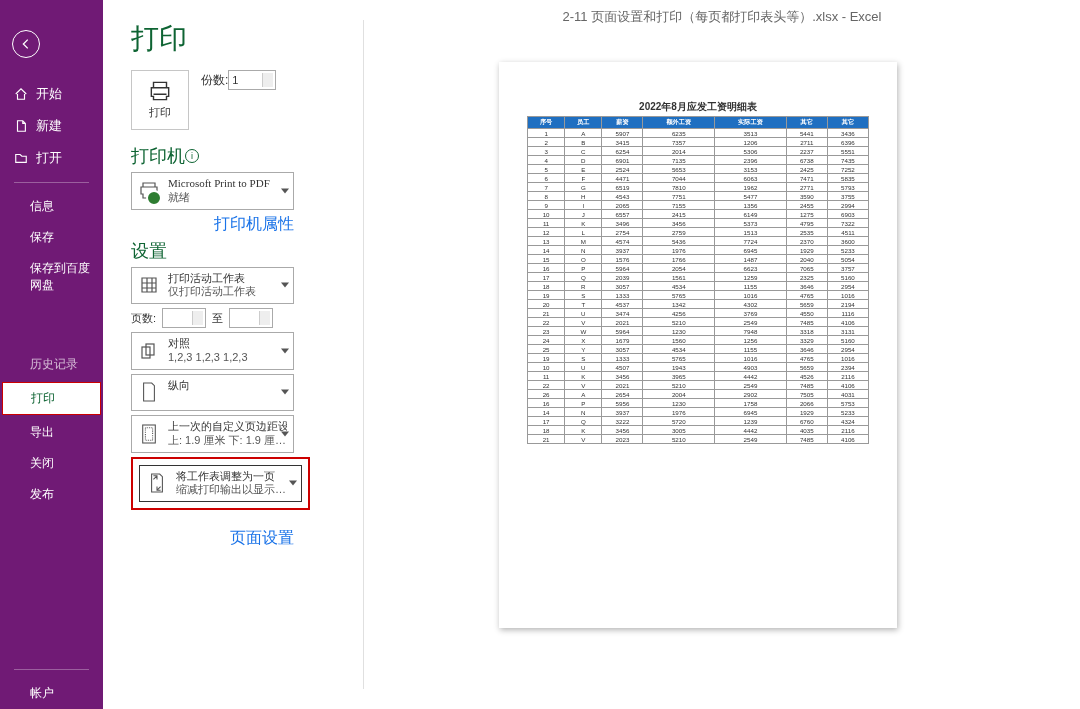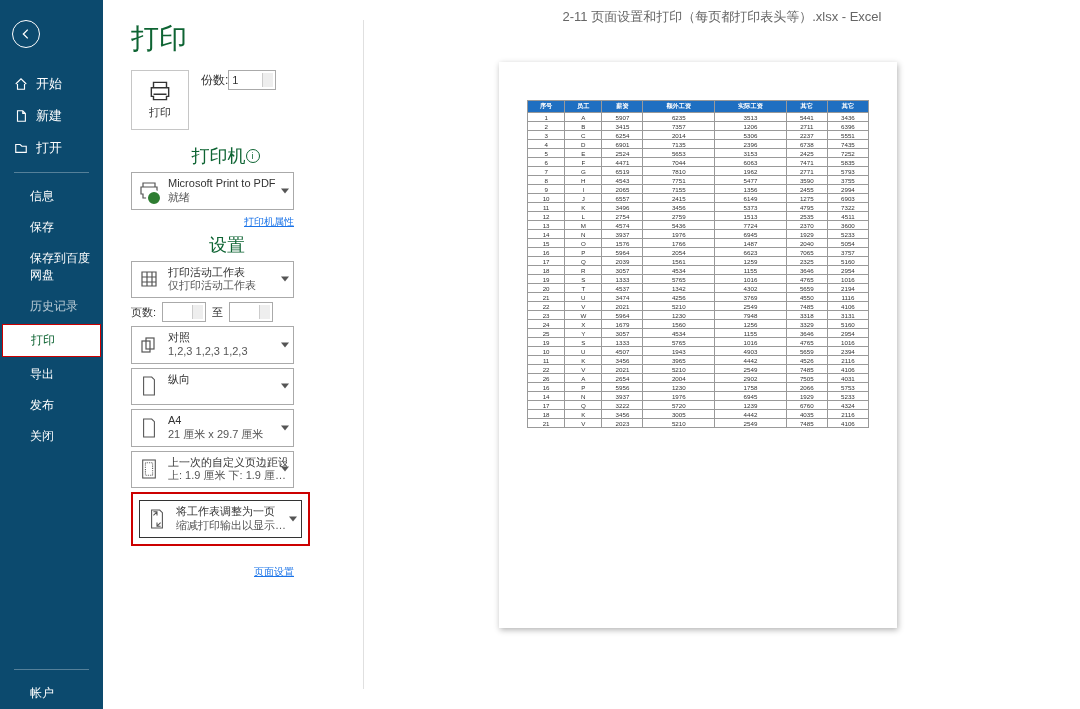--- a/index.html
+++ b/index.html
@@ -1,49 +1,49 @@
 <!DOCTYPE html>
 <html><head>
   <meta charset="utf-8">
   <style>
     * { margin: 0; padding: 0; box-sizing: border-box; }
     body { font-family: "Microsoft YaHei", sans-serif; font-size: 12px; background: #fff; color: #333; }
     .app { display: flex; height: 709px; width: 1080px; }
-    .sidebar { width: 103px; background: #0c4a6e; color: #fff; display: flex; flex-direction: column; padding-top: 20px; }
+    .sidebar { width: 103px; background: #701a75; color: #fff; display: flex; flex-direction: column; padding-top: 30px; }
     .back-btn { width: 28px; height: 28px; border: 1.5px solid #fff; border-radius: 50%; display:flex; align-items:center; justify-content:center; margin-left: 12px; margin-bottom: 20px; cursor:pointer; }
     .back-btn svg { stroke:#fff; stroke-width:1.5; fill:none; }
     .nav-item { padding: 7px 12px 7px 14px; display:flex; align-items:center; gap:8px; font-size: 13px; cursor:pointer; color:#fff; }
     .nav-item.indent { padding-left: 30px; font-size: 12px; }
     .nav-item.active { background:#fff; color:#0e6433; border:1px solid #c00; margin: 2px 2px; padding-left: 28px; }
-    .nav-item.dim { color: rgba(255,255,255,0.7); }
+    .nav-item.dim { color: rgba(255,255,255,0.7); margin-top: 48px; }
     .nav-divider { border-top: 1px solid rgba(255,255,255,0.3); margin: 8px 14px; }
     .nav-spacer { flex:1; }
     .nav-item svg { width:14px; height:14px; stroke:#fff; fill:none; stroke-width:1.3; }
     .main { flex:1; display:flex; background:#fff; }
     .settings-col { width: 230px; padding: 20px 10px 20px 28px; }
     .page-title { font-size: 28px; color: #0e6433; margin-bottom: 12px; }
     .print-btn { width: 58px; height: 60px; border:1px solid #c6c6c6; background:#fff; display:flex; flex-direction:column; align-items:center; justify-content:center; gap:3px; cursor:pointer; }
     .print-btn span { font-size:11px; }
     .print-btn svg { width: 26px; height:22px; stroke:#333; fill:none; stroke-width:1.3; }
     .copies-row { display:flex; align-items:center; }
     .copies-row label { font-size:12px; }
     .spinner { width: 48px; height: 20px; border:1px solid #aaa; background:#fff; display:flex; align-items:center; padding:0 3px; font-size:11px; position:relative; }
     .spinner::after { content:""; position:absolute; right:2px; top:2px; bottom:2px; width:10px; background: linear-gradient(#eee,#eee); border-left:1px solid #ccc; }
     .top-row { display:flex; gap:12px; align-items:flex-start; margin-bottom: 14px;}
-    .section-title { color:#0e6433; font-size: 18px; margin: 4px 0 4px; display:flex; align-items:center; justify-content:center; }
+    .section-title { color:#0e6433; font-size: 18px; margin: 4px 0 4px; display:flex; align-items:center; justify-content:flex-start; }
     .info-icon { width:14px; height:14px; border:1px solid #0e6433; color:#0e6433; border-radius:50%; font-size:9px; line-height:12px; text-align:center; margin-right:3px;}
     .dd { width: 163px; border:1px solid #aaa; background:#fff; padding:4px 6px; position:relative; margin-bottom:4px; display:flex; gap:8px; align-items:center; cursor:pointer; }
     .dd::after { content:""; position:absolute; right:4px; top:50%; width:0; height:0; border-left:4px solid transparent; border-right:4px solid transparent; border-top:5px solid #555; transform:translateY(-50%); }
     .dd .icon { width:22px; height:26px; display:flex; align-items:center; justify-content:center; flex-shrink:0; }
     .dd .icon svg { stroke:#555; fill:none; stroke-width:1.2; }
     .dd .text { display:flex; flex-direction:column; line-height:1.25; font-size:11px; overflow:hidden; }
-    .dd .text .t1 { white-space:nowrap; }
+    .dd .text .t1 { white-space:nowrap;font-family:Liberation Serif, serif; }
     .dd .text .t2 { color:#555; white-space:nowrap; overflow:hidden; text-overflow:ellipsis; }
     .link-right { text-align:right; width:163px; }
-    .link-right a { color:#1a73e8; font-size:10px; text-decoration:underline; cursor:pointer; }
+    .link-right a { color:#1a73e8; font-size:16px; cursor:pointer; }
     .pages-row { display:flex; align-items:center; gap:6px; width:163px; margin:4px 0; }
     .pages-row label { font-size:11px; }
     .pages-row .spinner { width: 44px; }
     .status-icon { position:relative; }
     .status-icon::after { content:""; position:absolute; right:-2px; bottom:-2px; width:12px; height:12px; background:#2e7d32; border-radius:50%; border:2px solid #fff; }
     .highlight-wrap { border:2px solid #c00; padding:6px; width:fit-content; margin-bottom:18px;}
     .divider-v { width:1px; background:#e0e0e0; margin: 20px 0 20px 30px;}
     .preview-col { flex:1; display:flex; flex-direction:column; padding: 8px 0 20px; }
     .title-bar { text-align:center; font-size: 13px; color:#666; margin-bottom: 36px;}
     .paper { width: 398px; height: 566px; background:#fff; box-shadow: 1px 2px 6px rgba(0,0,0,0.3); margin-left: 135px; padding: 38px 28px; }
@@ -93,24 +93,24 @@
     <div class="nav-item indent dim">
         <span>历史记录</span>
       </div>
     <div class="nav-item indent active">
         <span>打印</span>
       </div>
     <div class="nav-item indent">
         <span>导出</span>
       </div>
     <div class="nav-item indent">
+        <span>关闭</span>
+      </div>
+    <div class="nav-item indent">
         <span>发布</span>
-      </div>
-    <div class="nav-item indent">
-        <span>关闭</span>
       </div>
     <div class="nav-spacer"></div>
     <div class="nav-divider"></div>
     <div class="nav-item indent">
         <span>帐户</span>
       </div>
   </div>
 
   <div class="main">
     <div class="settings-col">
@@ -187,31 +187,20 @@
           <svg viewBox="0 0 20 24" width="18" height="22">
               <path d="M4 2 H13 L16 5 V22 H4 Z"></path>
             </svg>
         </div>
         <div class="text">
           <span class="t1">纵向</span>
           <span class="t2">&nbsp;</span>
         </div>
       </div>
 
-      <div class="dd">
-        <div class="icon">
-          <svg viewBox="0 0 20 24" width="18" height="22">
-              <path d="M4 2 H13 L16 5 V22 H4 Z"></path>
-            </svg>
-        </div>
-        <div class="text">
-          <span class="t1">A4</span>
-          <span class="t2">21 厘米 x 29.7 厘米</span>
-        </div>
-      </div>
 
       <div class="dd">
         <div class="icon">
           <svg viewBox="0 0 20 24" width="18" height="22">
               <rect x="3" y="2" width="14" height="20"></rect>
               <rect x="6" y="5" width="8" height="14" stroke-dasharray="1 1"></rect>
             </svg>
         </div>
         <div class="text">
           <span class="t1">上一次的自定义页边距设置</span>
@@ -233,20 +222,21 @@
         </div>
       </div>
       <div class="link-right"><a>页面设置</a></div>
     </div>
 
     <div class="divider-v"></div>
 
     <div class="preview-col">
       <div class="title-bar">2-11 页面设置和打印（每页都打印表头等）.xlsx - Excel</div>
       <div class="paper">
+        <div class="sheet-title">2022年8月应发工资明细表</div>
         <table class="sheet">
           <thead>
               <tr id="sheet-head">
                 <th>序号</th>
                 <th>员工</th>
                 <th>薪资</th>
                 <th>额外工资</th>
                 <th>实际工资</th>
                 <th>其它</th>
                 <th>其它</th>

